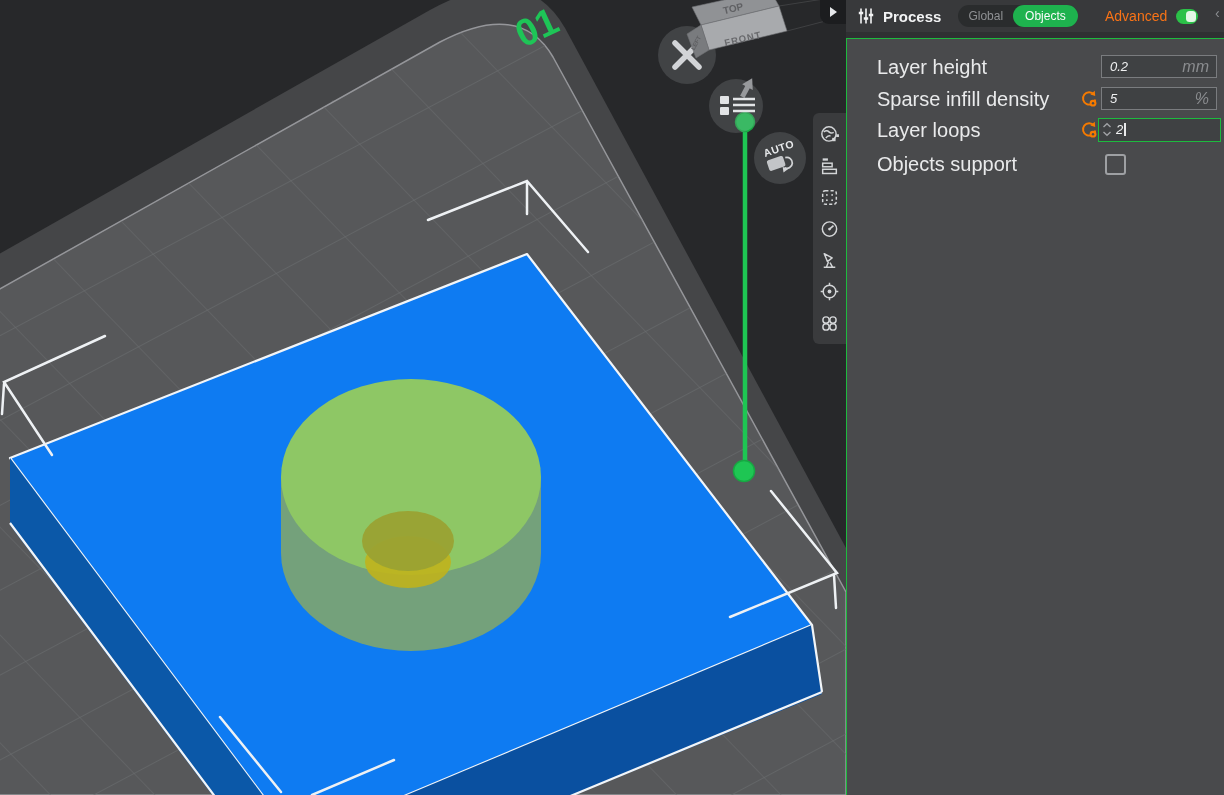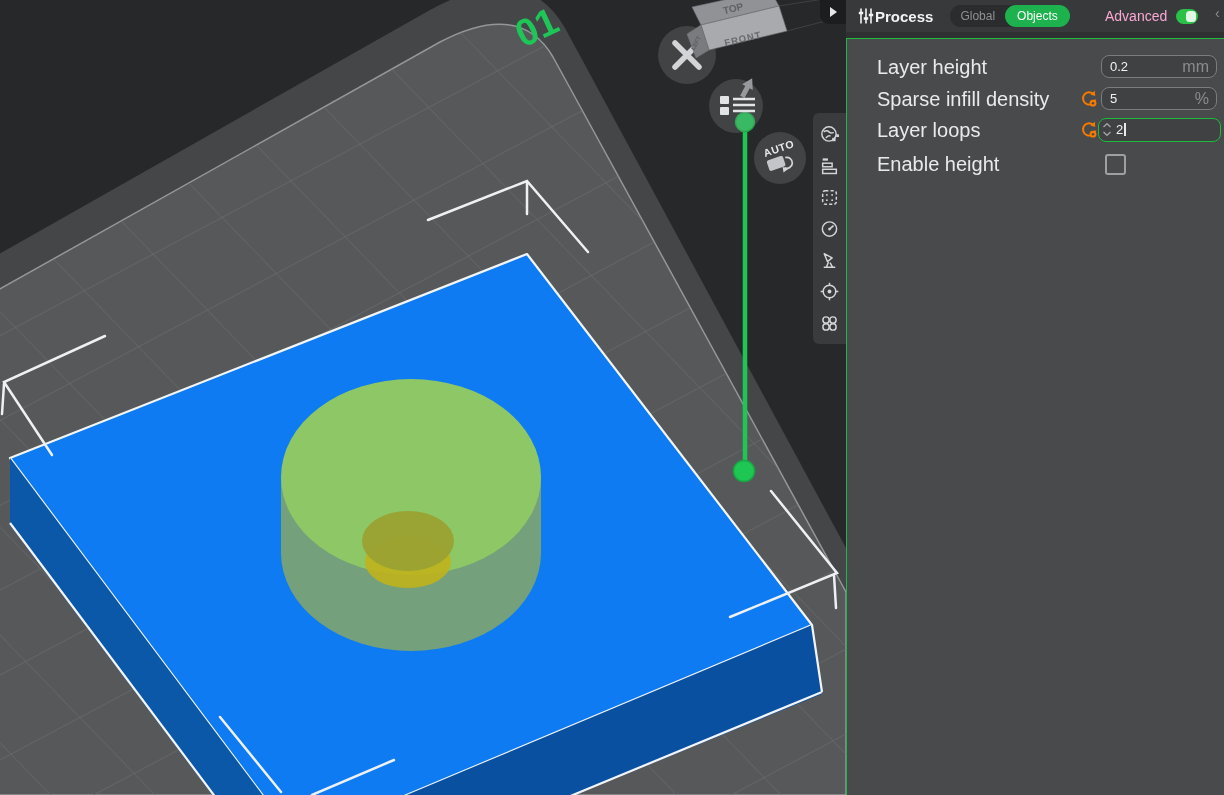--- a/index.html
+++ b/index.html
@@ -19,40 +19,40 @@
   
   .collapse-tab{position:absolute;left:820px;top:0;width:26px;height:24px;
     background:#1c1d1f;border-radius:0 0 0 9px;display:flex;align-items:center;justify-content:center;}
   .collapse-tab svg{display:block;}
 
   
   .panel{position:absolute;left:846px;top:0;width:378px;height:795px;background:#2f3032;}
   .panel-header{position:absolute;left:0;top:0;right:0;height:32px;background:#38393b;
     display:flex;align-items:center;}
   .ph-icon{margin-left:11px;width:18px;height:18px;}
-  .ph-title{margin-left:0;font-size:15px;font-weight:bold;color:#f2f3f4;}
+  .ph-title{margin-left:8px;font-size:15px;font-weight:bold;color:#f2f3f4;}
   .scope-pill{margin-left:17px;height:22px;background:#2a2c2d;border-radius:12px;
     display:flex;align-items:center;}
   .scope-global{padding:0 10px;font-size:12px;color:#8f9194;line-height:22px;cursor:pointer;}
   .scope-objects{padding:0 12px;font-size:12px;color:#fbfcfc;line-height:22px;background:#1eb24e;
     border-radius:11px;cursor:pointer;}
-  .adv-label{position:absolute;left:259px;font-size:14px;color:#f9a8d4;}
+  .adv-label{position:absolute;left:259px;font-size:14px;color:#f97316;}
   .adv-toggle{position:absolute;left:330px;top:9px;width:22px;height:15px;background:#2bc148;
     border-radius:8px;cursor:pointer;}
   .adv-toggle .knob{position:absolute;left:10px;top:2px;width:10px;height:11px;background:#e3f6e5;border-radius:3.5px;}
   .pin-chevron{position:absolute;left:369px;top:5px;color:#8d8f92;font-size:14px;cursor:pointer;}
 
   .panel-body{position:absolute;left:0;top:38px;right:-2px;bottom:0;background:#494a4c;
     border-top:1.5px solid #1dbb3e;border-left:1.5px solid #1dbb3e;box-sizing:border-box;}
 
   .row{position:absolute;left:0;right:0;height:24px;}
   .row .lbl{position:absolute;left:30px;top:0;line-height:24px;font-size:20px;color:#e9eaeb;}
   .revert{position:absolute;left:233px;top:3px;width:18px;height:18px;cursor:pointer;}
   .input{position:absolute;top:0;height:23px;background:#3f4143;border:1px solid #7a7c7f;
-    border-radius:8px;box-sizing:border-box;cursor:text;}
+    border-radius:0;box-sizing:border-box;cursor:text;font-style:italic;}
   .input .val{position:absolute;left:8px;top:0;line-height:21px;font-size:13px;color:#f0f1f2;}
   .input .unit{position:absolute;right:7px;top:0;line-height:21px;font-size:16px;color:#8a8c8f;}
   .input.focused{border:1.5px solid #1dbb3e;}
   .spin{position:absolute;left:3px;top:3px;width:10px;height:15px;cursor:pointer;}
   .input.focused .val{left:17px;}
   .caret{display:inline-block;width:1.5px;height:13px;background:#e8e9ea;vertical-align:-2px;margin-left:1px;}
   .checkbox{position:absolute;left:258px;top:2px;width:17px;height:17px;border:2px solid #9ea0a3;
     border-radius:3px;background:transparent;cursor:pointer;}
 </style>
 </head>
@@ -258,19 +258,19 @@
         <div class="input focused" style="left:251px;width:123px;height:24px">
           <svg class="spin" viewBox="0 0 10 15">
             <path d="M1.5 5 L5 1.8 L8.5 5" stroke="#a0a2a5" stroke-width="1.4" fill="none"></path>
             <path d="M1.5 10 L5 13.2 L8.5 10" stroke="#a0a2a5" stroke-width="1.4" fill="none"></path>
           </svg>
           <span class="val"><span>2</span><span class="caret"></span></span>
         </div>
       </div>
 
       <div class="row" style="top:113px">
-        <span class="lbl">Enable height</span>
+        <span class="lbl">Objects support</span>
         <div class="checkbox"></div>
       </div>
 
     </div>
   </div>
 </div>
 
 </body></html>

